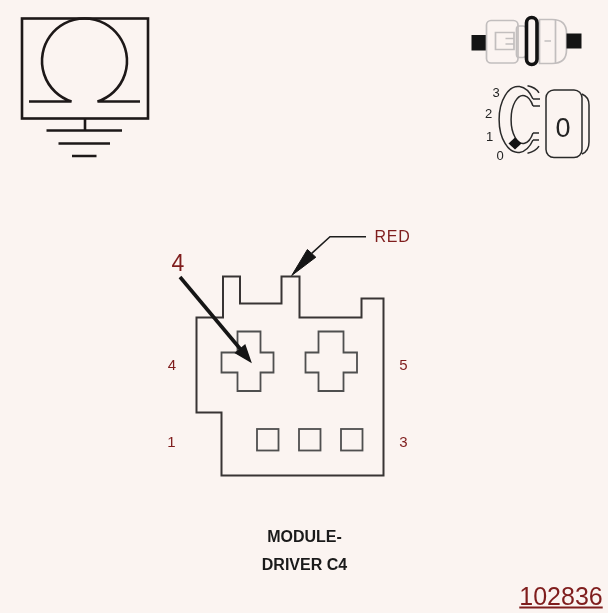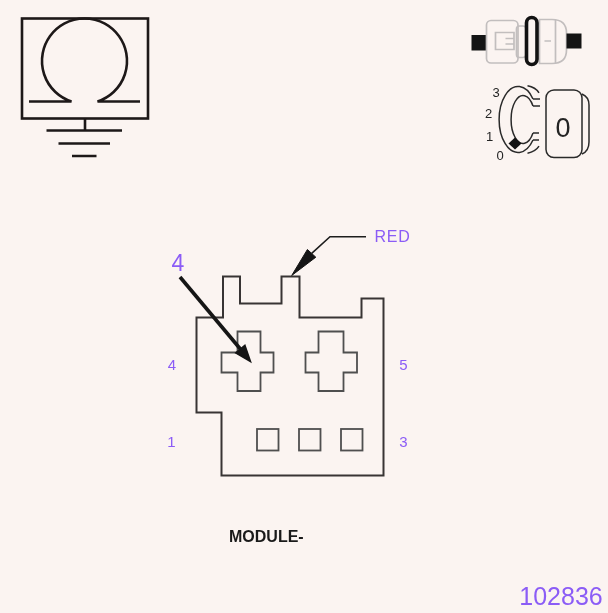--- a/index.html
+++ b/index.html
@@ -9,36 +9,36 @@
     background:#fbf4f1;
     overflow:hidden;
     font-family:"Liberation Sans", sans-serif;
     color:#1a1a1a;
   }
   #lineart{position:absolute;left:0;top:0;width:608px;height:613px;}
   .label{
     position:absolute;
     transform:translate(-50%,-50%);
     white-space:nowrap;
-    color:#8b5cf6;
+    color:#7f1d1d;
     font-family:"Liberation Sans", sans-serif;
   }
   .pin-label{font-size:15px;}
   .callout-num{font-size:23px;}
   .wire-label{font-size:16px;letter-spacing:0.8px;}
   .dial-num{font-size:13px;color:#242424;}
   .dial-zero{font-size:27px;color:#242424;}
   .caption{
     position:absolute;
     left:229px;top:523px;width:151px;
-    text-align:left;
+    text-align:center;
     font-size:16px;font-weight:bold;
     line-height:28.3px;
   }
-  .fig-num{font-size:25px;}
+  .fig-num{font-size:25px;text-decoration:underline;}
 </style>
 </head>
 <body>
 
 <div id="stage">
 
   <svg id="lineart" viewBox="0 0 608 613">
 
     <g fill="none" stroke="#1d1818" stroke-width="2.6">
       <rect x="22" y="18.5" width="126" height="100"></rect>
@@ -101,17 +101,18 @@
   <div class="label callout-num" style="left:178px;top:263px;">4</div>
   <div class="label wire-label" style="left:392.5px;top:237px;">RED</div>
 
   <div class="label pin-label" style="left:172px;top:363.5px;">4</div>
   <div class="label pin-label" style="left:403.5px;top:363.5px;">5</div>
   <div class="label pin-label" style="left:171.5px;top:441px;">1</div>
   <div class="label pin-label" style="left:403.5px;top:441px;">3</div>
 
   <div class="caption">
     <div>MODULE-</div>
+    <div>DRIVER C4</div>
   </div>
 
   <div class="label fig-num" style="left:561px;top:596px;">102836</div>
 
 </div>
 
 </body></html>

